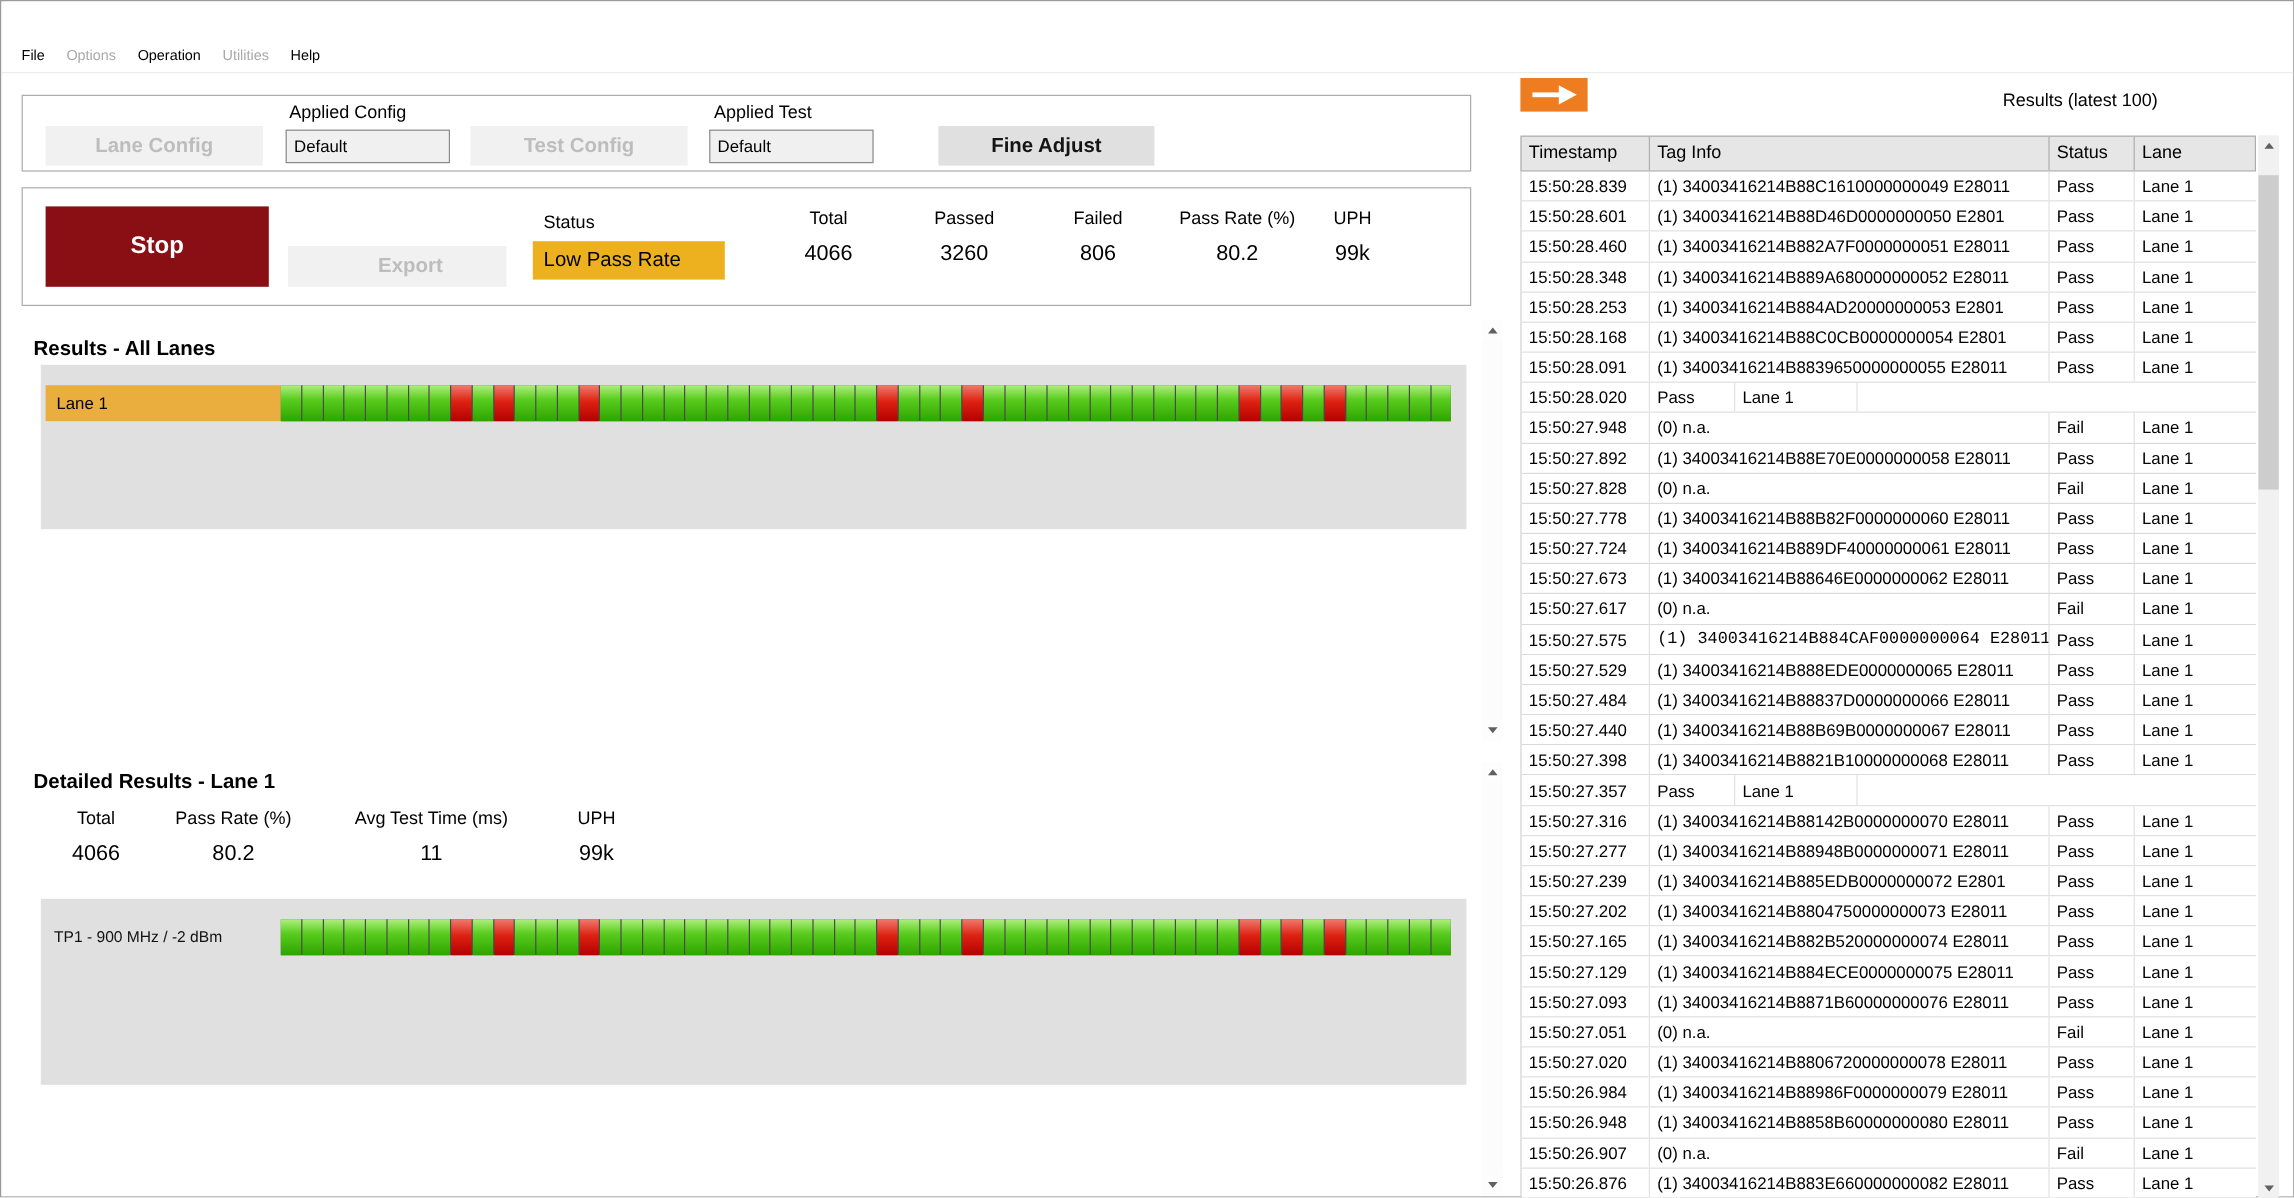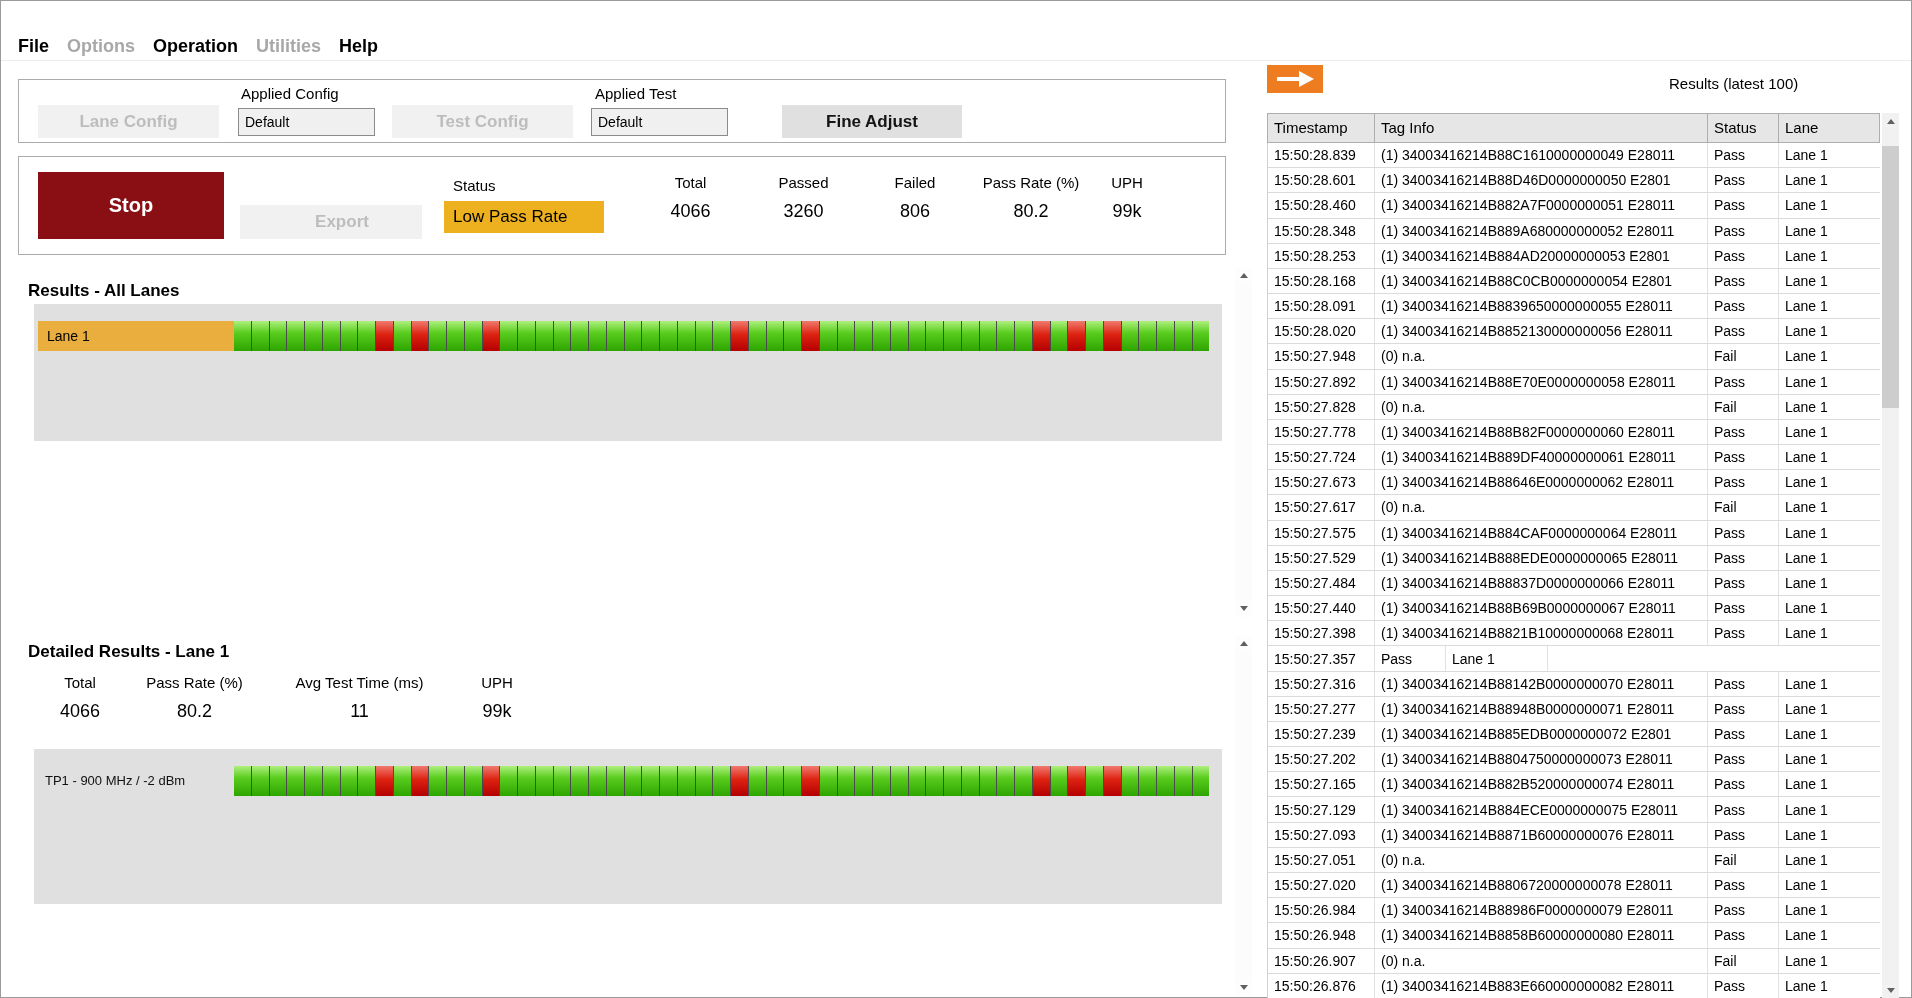--- a/index.html
+++ b/index.html
@@ -12,21 +12,21 @@
   .app-icon { width:18px; height:18px; margin-left:10px; }
   .title-text { margin-left:8px; font-size:14px; }
   .win-controls { position:absolute; right:1px; top:0; height:32px; display:flex; }
   .win-btn { width:58px; height:31px; display:flex; align-items:center; justify-content:center; cursor:default; }
   .glyph-min { width:11px; height:1px; background:#111; }
   .glyph-max { width:10px; height:10px; border:1px solid #111; }
   .glyph-close { font-size:13px; color:#111; }
 
   
   .menubar { position:absolute; left:0; top:32px; width:100%; height:28px; display:flex; align-items:stretch; padding-left:8px; border-bottom:1px solid #ececec; }
-  .menu-item { padding:0 9px; font-size:18px; line-height:27px; color:#000;font-weight:bold; }
+  .menu-item { padding:0 9px; font-size:12px; line-height:27px; color:#000; }
   .menu-item.disabled { color:#a8a8a8; }
 
   
   .config-box { position:absolute; left:17px; top:78px; width:1208px; height:64px; border:1px solid #ababab; background:#fff; }
   .control-box { position:absolute; left:17px; top:155px; width:1208px; height:99px; border:1px solid #ababab; background:#fff; }
 
   .btn { position:absolute; display:flex; align-items:center; justify-content:center; border:none; font-family:inherit; font-weight:bold; font-size:17px; background:#e0e0e0; color:#141414; }
   .disabled-btn { background:#f1f1f1; color:#bdbdbd; }
   .btn-lane-config { left:37px; top:104px; width:181px; height:33px; }
   .btn-test-config { left:391px; top:104px; width:181px; height:33px; }
@@ -355,21 +355,20 @@
         <div class="td" style="width: 102px;">Lane 1</div>
       </div>
       <div class="trow">
         <div class="td" style="width: 107px;">15:50:28.091</div>
         <div class="td" style="width: 333px;">(1) 34003416214B8839650000000055 E28011</div>
         <div class="td" style="width: 71px;">Pass</div>
         <div class="td" style="width: 102px;">Lane 1</div>
       </div>
       <div class="trow">
         <div class="td" style="width: 107px;">15:50:28.020</div>
-        <div class="td" style="width: 333px;">(1) 34003416214B8852130000000056 E28011</div>
         <div class="td" style="width: 71px;">Pass</div>
         <div class="td" style="width: 102px;">Lane 1</div>
       </div>
       <div class="trow">
         <div class="td" style="width: 107px;">15:50:27.948</div>
         <div class="td" style="width: 333px;">(0) n.a.</div>
         <div class="td" style="width: 71px;">Fail</div>
         <div class="td" style="width: 102px;">Lane 1</div>
       </div>
       <div class="trow">
@@ -403,21 +402,21 @@
         <div class="td" style="width: 102px;">Lane 1</div>
       </div>
       <div class="trow">
         <div class="td" style="width: 107px;">15:50:27.617</div>
         <div class="td" style="width: 333px;">(0) n.a.</div>
         <div class="td" style="width: 71px;">Fail</div>
         <div class="td" style="width: 102px;">Lane 1</div>
       </div>
       <div class="trow">
         <div class="td" style="width: 107px;">15:50:27.575</div>
-        <div class="td" style="width: 333px;">(1) 34003416214B884CAF0000000064 E28011</div>
+        <div class="td" style="width: 333px; font-family: Liberation Mono, monospace;">(1) 34003416214B884CAF0000000064 E28011</div>
         <div class="td" style="width: 71px;">Pass</div>
         <div class="td" style="width: 102px;">Lane 1</div>
       </div>
       <div class="trow">
         <div class="td" style="width: 107px;">15:50:27.529</div>
         <div class="td" style="width: 333px;">(1) 34003416214B888EDE0000000065 E28011</div>
         <div class="td" style="width: 71px;">Pass</div>
         <div class="td" style="width: 102px;">Lane 1</div>
       </div>
       <div class="trow">

